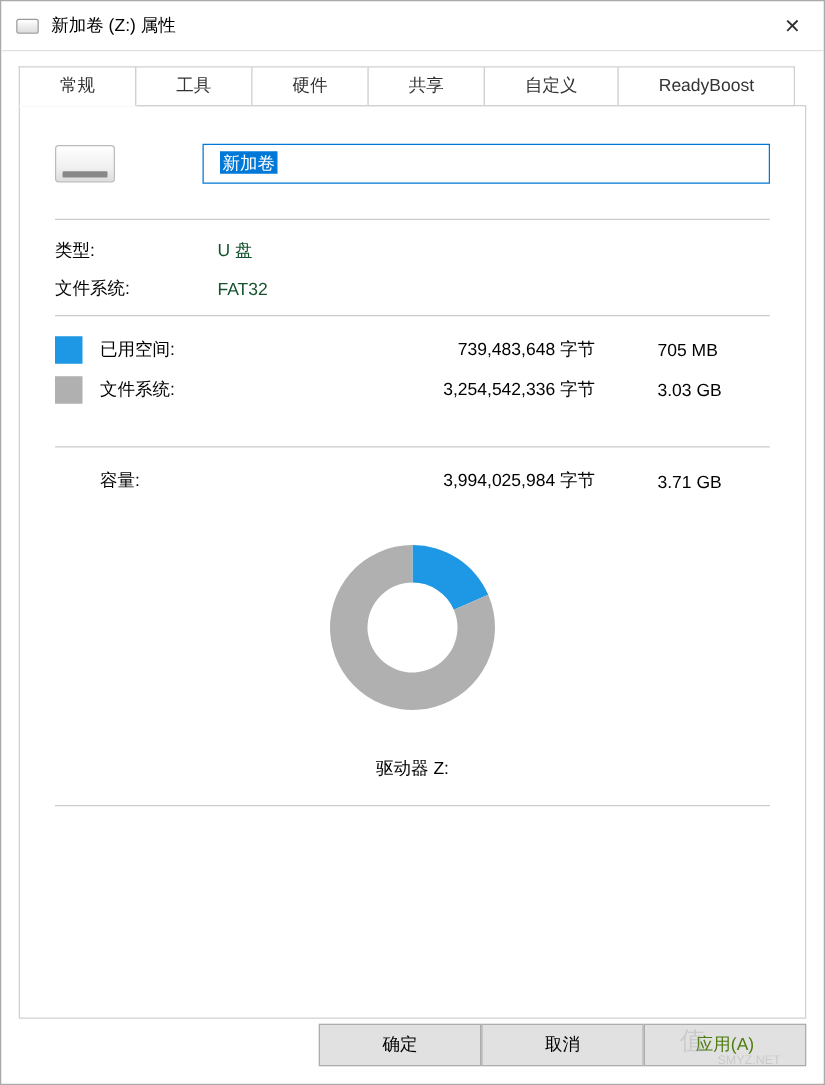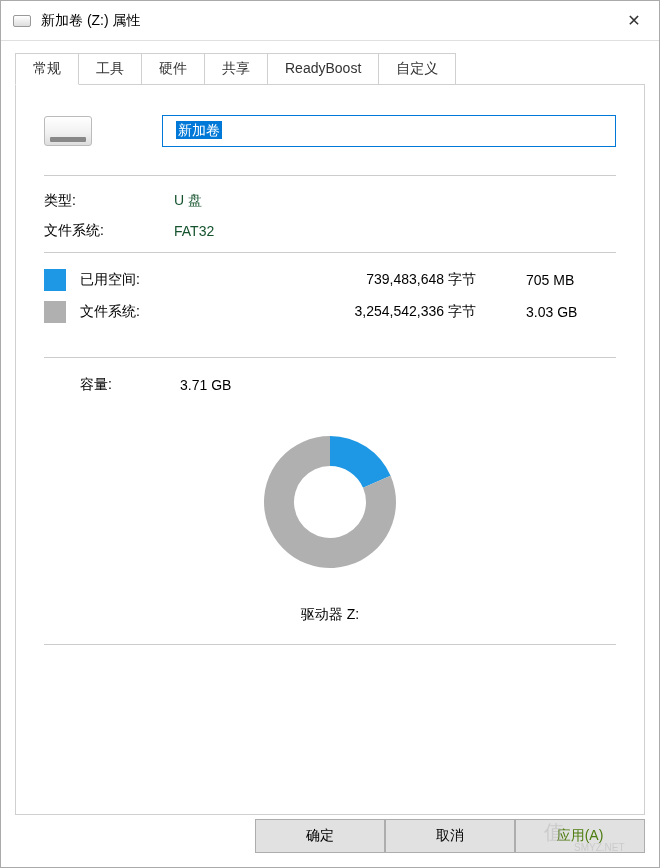--- a/index.html
+++ b/index.html
@@ -60,21 +60,21 @@
       flex: 1;
       display: flex;
       flex-direction: column;
     }
     .tabstrip {
       display: flex;
       position: relative;
       z-index: 2;
     }
     .tab {
-      padding: 6px 17px;
+      padding: 6px 32px;
       border: 1px solid #d0d0d0;
       background: #fff;
       font-size: 14px;
       cursor: pointer;
       margin-right: -1px;
       position: relative;
       color: #333;
     }
     .tab.active {
       border-bottom: 1px solid #fff;
@@ -221,22 +221,22 @@
     </div>
   </div>
 
   <div class="content">
     <div class="tabs-container">
       <div class="tabstrip">
         <div class="tab active"><span>常规</span></div>
         <div class="tab"><span>工具</span></div>
         <div class="tab"><span>硬件</span></div>
         <div class="tab"><span>共享</span></div>
+        <div class="tab"><span>自定义</span></div>
         <div class="tab"><span>ReadyBoost</span></div>
-        <div class="tab"><span>自定义</span></div>
       </div>
 
       <div class="tabpanel">
 
         <div class="drive-header">
           <div class="drive-icon"></div>
           <div class="volume-input">
             <span class="volume-input-sel">新加卷</span>
           </div>
         </div>
@@ -266,20 +266,21 @@
             <div class="space-label">文件系统:</div>
             <div class="space-bytes">3,254,542,336 字节</div>
             <div class="space-hr">3.03 GB</div>
           </div>
         </div>
 
         <hr class="divider">
 
         <div class="caprow">
           <div class="cap-label">容量:</div>
+          <div class="cap-bytes">3,994,025,984 字节</div>
           <div class="cap-hr">3.71 GB</div>
         </div>
 
         <div class="donut-wrap">
           <svg id="donut" width="160" height="160" viewBox="0 0 160 160">
               <path d="M 80 14 A 66 66 0 0 1 140.59606011467397 53.84436009999341 L 113.05239642618581 65.73328732726914 A 36 36 0 0 0 80 44 Z" fill="#1e98e4"></path>
               <path d="M 140.59606011467397 53.84436009999341 A 66 66 0 1 1 79.99999999999999 14 L 80 44 A 36 36 0 1 0 113.05239642618581 65.73328732726914 Z" fill="#b0b0b0"></path>
             </svg>
         </div>
 

